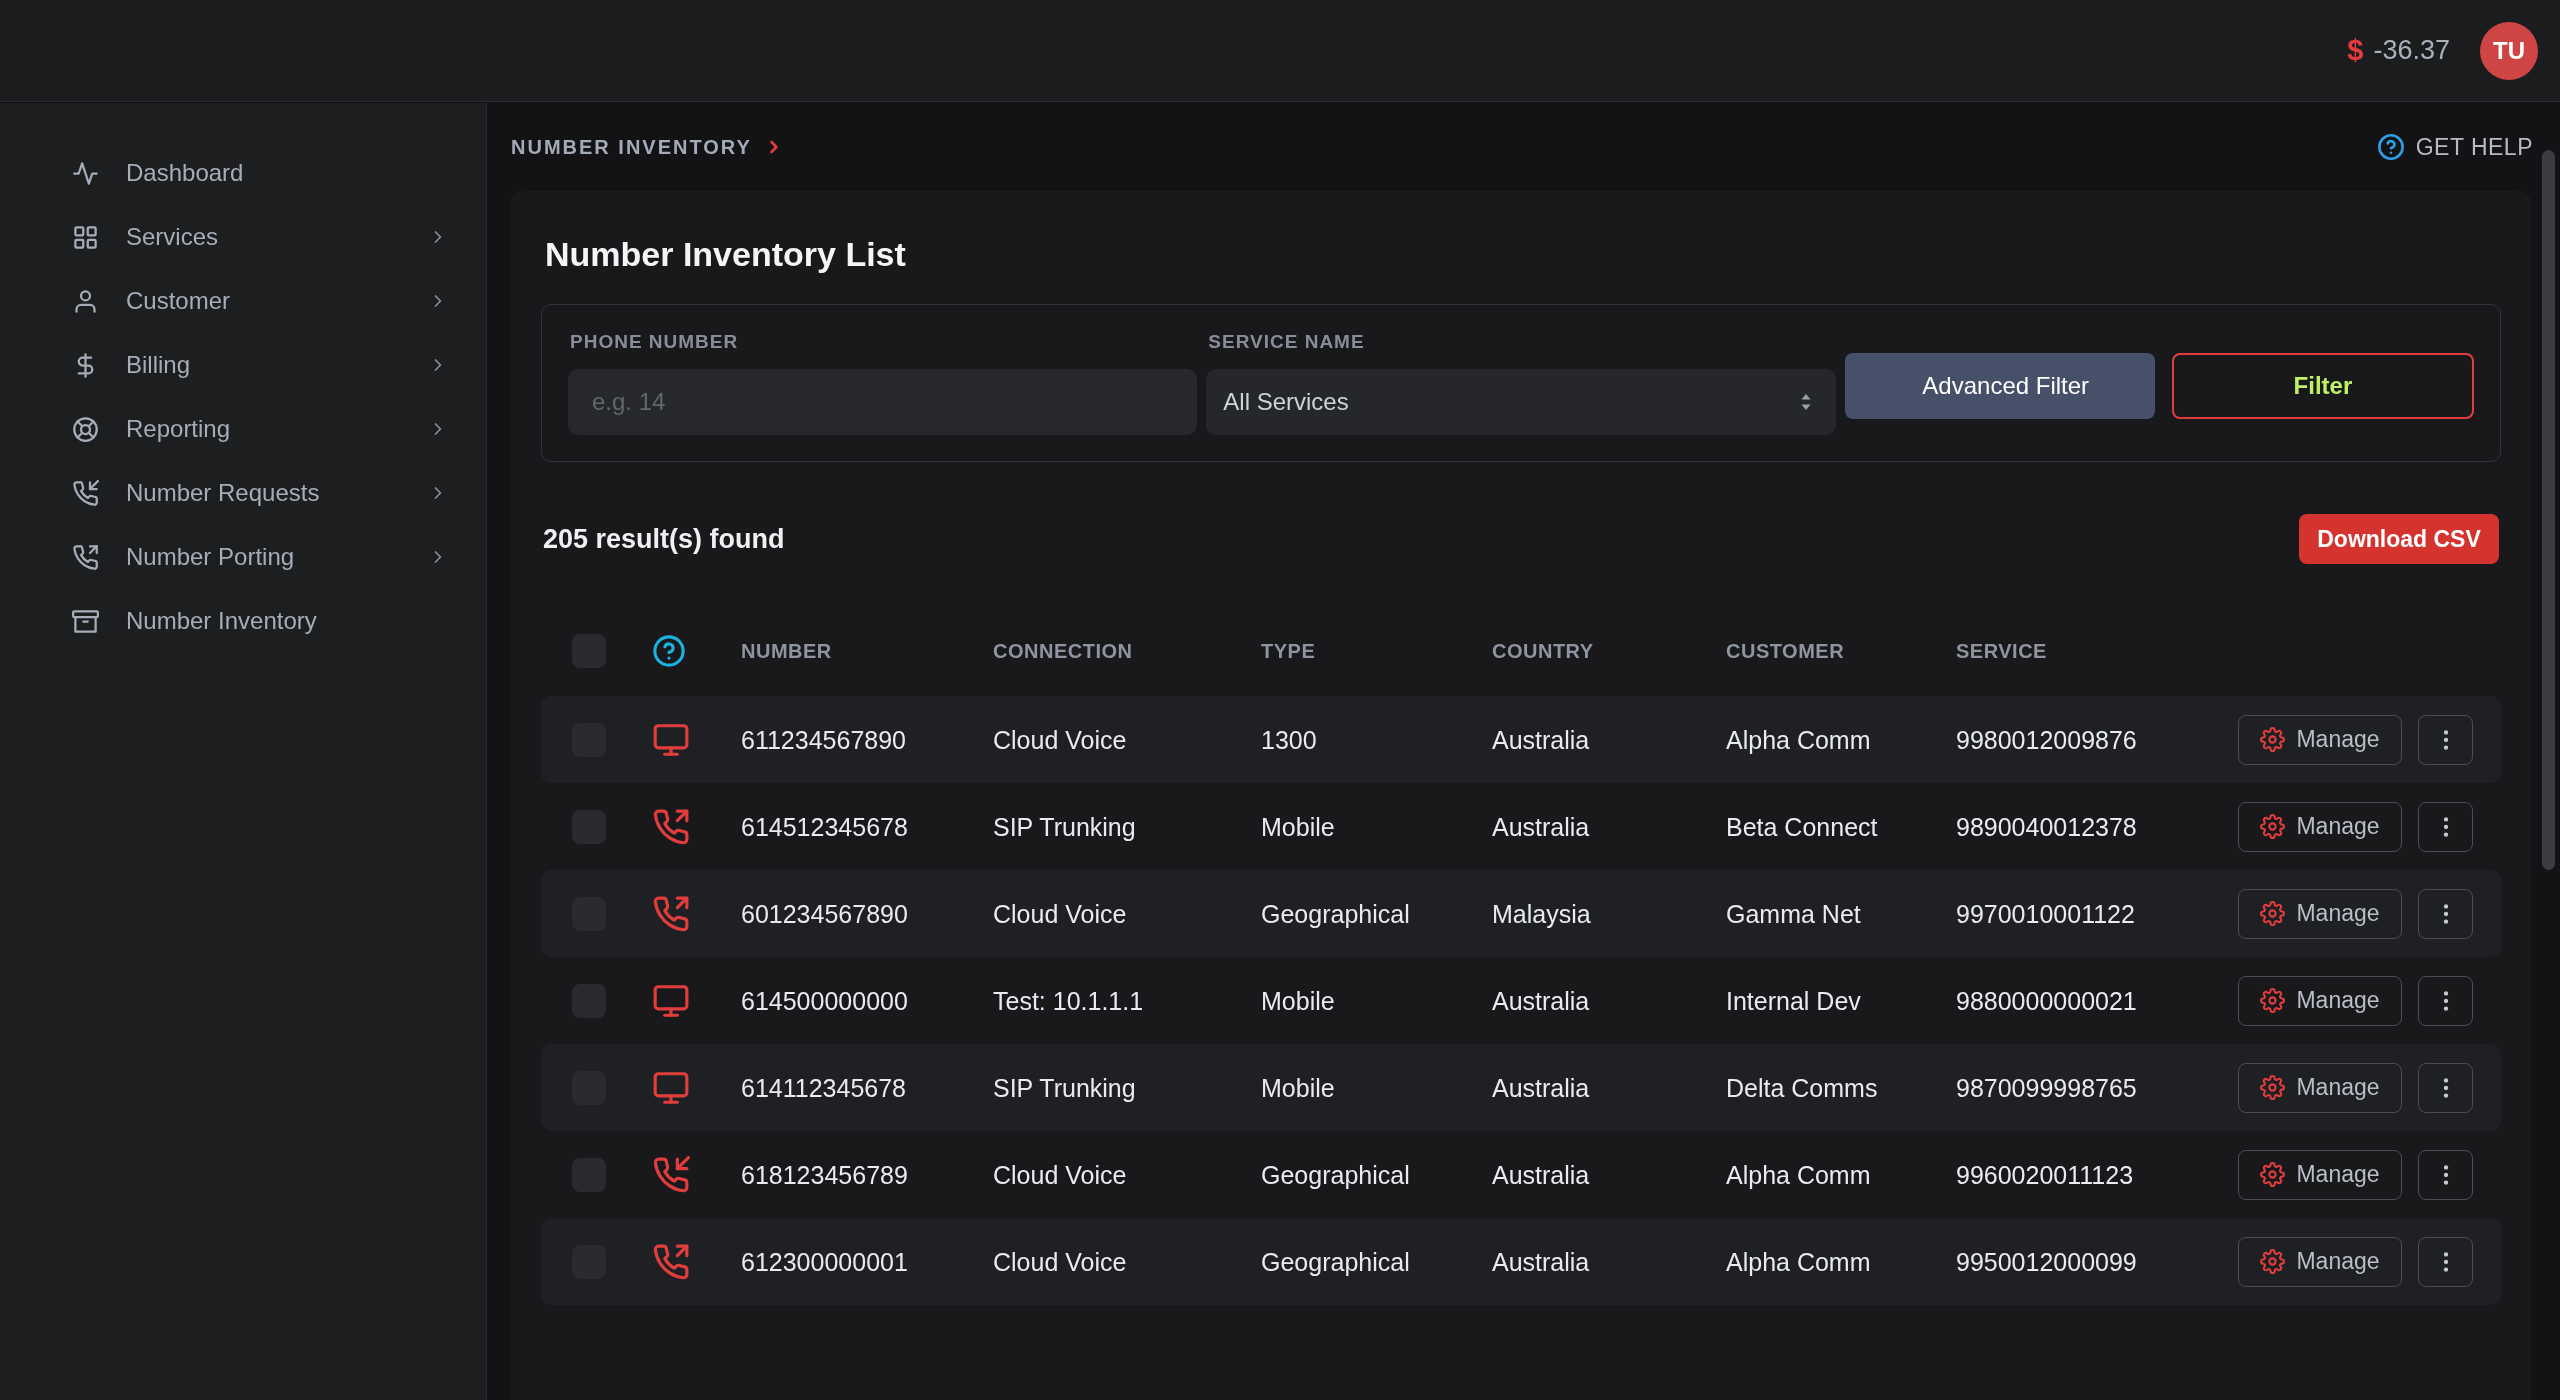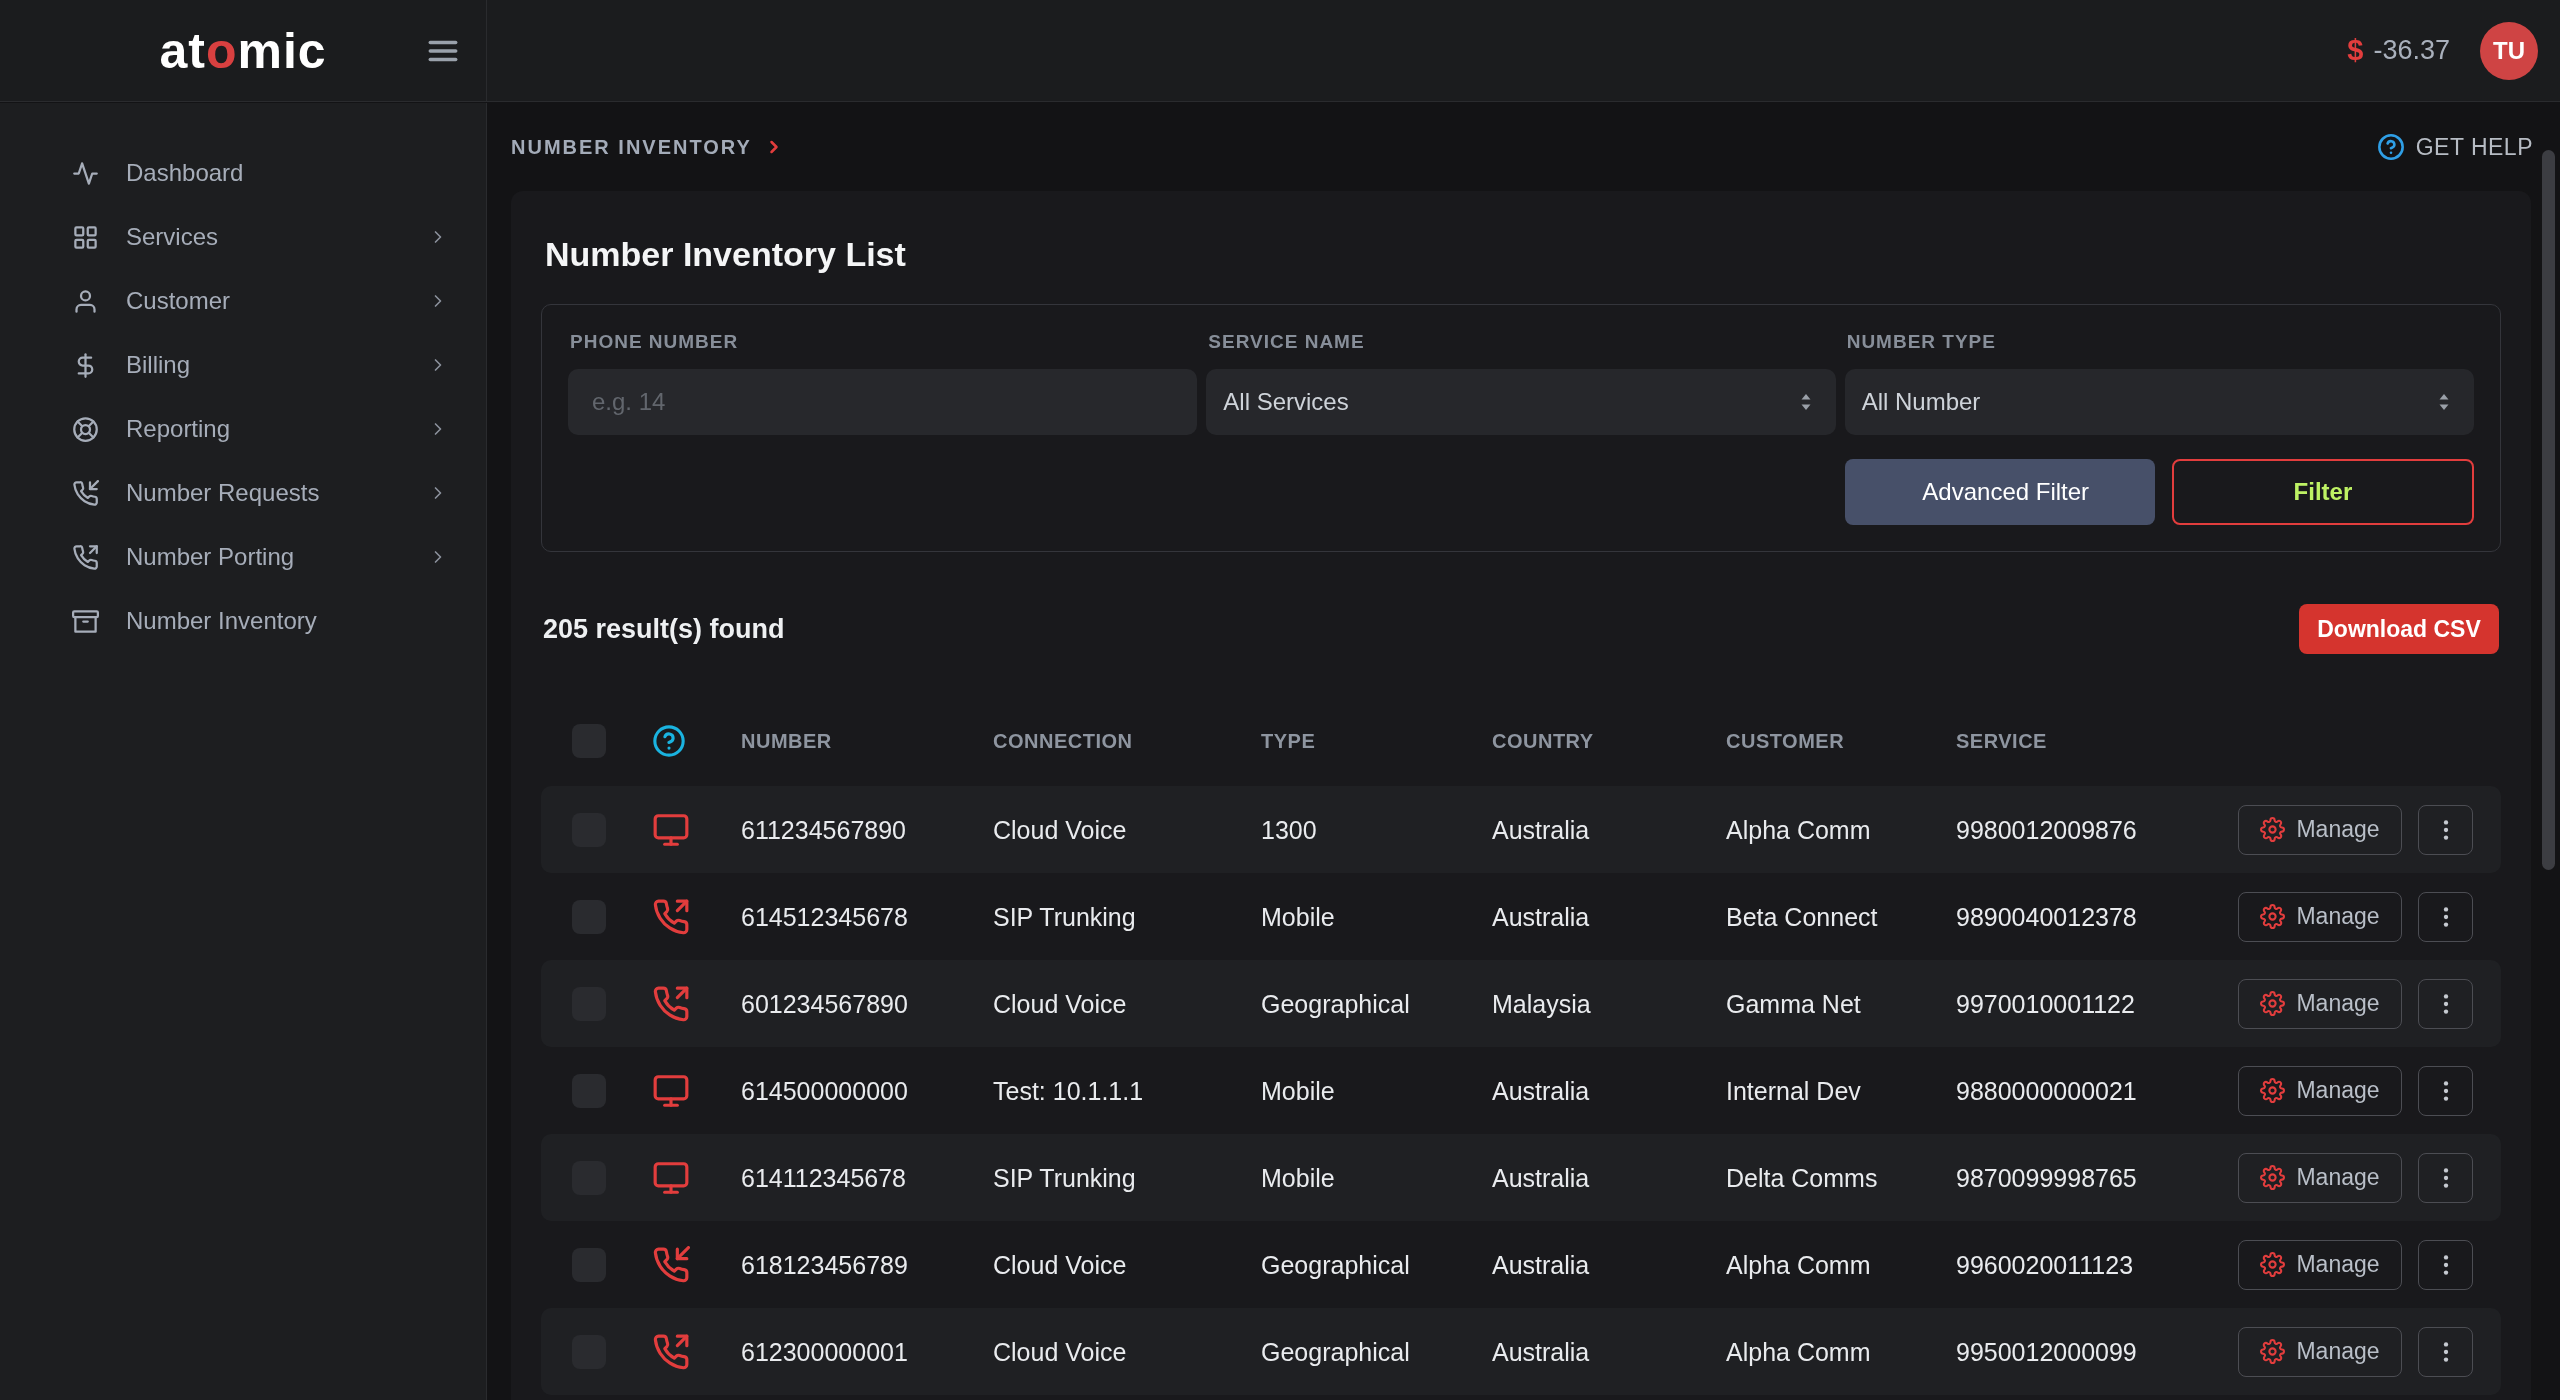--- a/index.html
+++ b/index.html
@@ -96,30 +96,20 @@
 
   .scroll-thumb { position:absolute; right:5px; top:150px; width:13px; height:720px;
                   border-radius:7px; background:#3c3d42; }
 </style>
 </head>
 <body>
 
 <div class="app" style="--red: #e23d3d; --csv: #d5342e; --slate: #475069; --avatar: #cf4444; --help: #2f9fe6; --cyan: #1ab3e0;">
 
   <div class="topbar">
-    <div class="brand">
-      <div class="logo"><span>at</span><span class="o">o</span><span>mic</span></div>
-      <div class="hamburger">
-        <svg viewBox="0 0 24 24" fill="none" stroke="currentColor" stroke-width="2.4" stroke-linecap="round">
-            <line x1="3" y1="6" x2="21" y2="6"></line>
-            <line x1="3" y1="12" x2="21" y2="12"></line>
-            <line x1="3" y1="18" x2="21" y2="18"></line>
-          </svg>
-      </div>
-    </div>
     <div class="topbar-right">
       <div class="balance">
         <span class="cur">$</span>
         <span class="amt">-36.37</span>
       </div>
       <div class="avatar">TU</div>
     </div>
   </div>
 
   <div class="sidebar" id="sidebar">
@@ -230,30 +220,20 @@
 
       <div class="filterbox">
         <div>
           <div class="f-label">PHONE NUMBER</div>
           <input class="f-input" type="text" placeholder="e.g. 14" style="">
         </div>
         <div>
           <div class="f-label">SERVICE NAME</div>
           <div class="f-select">
             <span>All Services</span>
-            <svg viewBox="0 0 24 24">
-                <polygon points="12 4 16.5 9.5 7.5 9.5" fill="currentColor"></polygon>
-                <polygon points="12 20 7.5 14.5 16.5 14.5" fill="currentColor"></polygon>
-              </svg>
-          </div>
-        </div>
-        <div>
-          <div class="f-label">NUMBER TYPE</div>
-          <div class="f-select">
-            <span>All Number</span>
             <svg viewBox="0 0 24 24">
                 <polygon points="12 4 16.5 9.5 7.5 9.5" fill="currentColor"></polygon>
                 <polygon points="12 20 7.5 14.5 16.5 14.5" fill="currentColor"></polygon>
               </svg>
           </div>
         </div>
         <div class="btnrow">
           <button class="btn-adv">Advanced Filter</button>
           <button class="btn-filter">Filter</button>
         </div>

